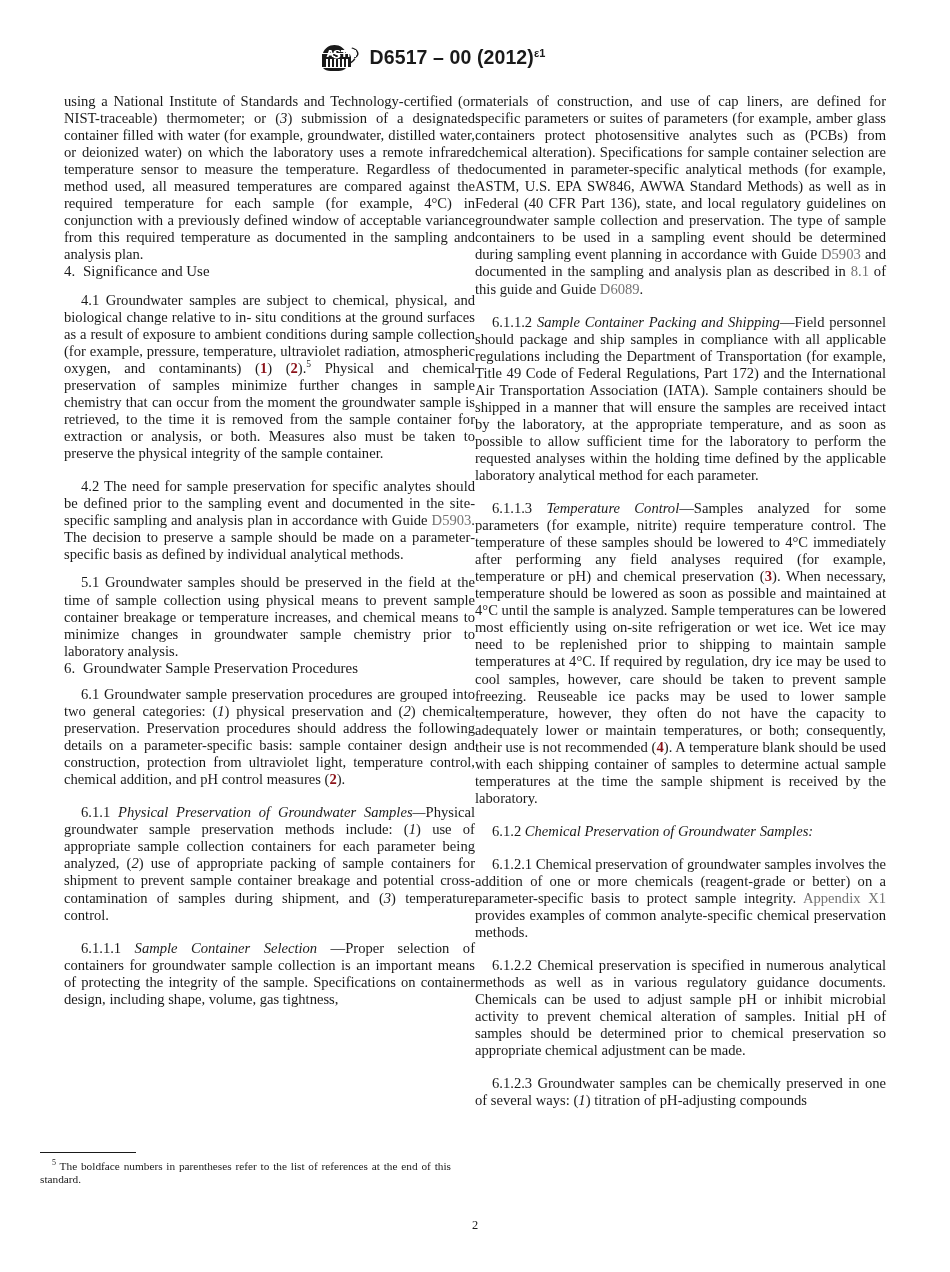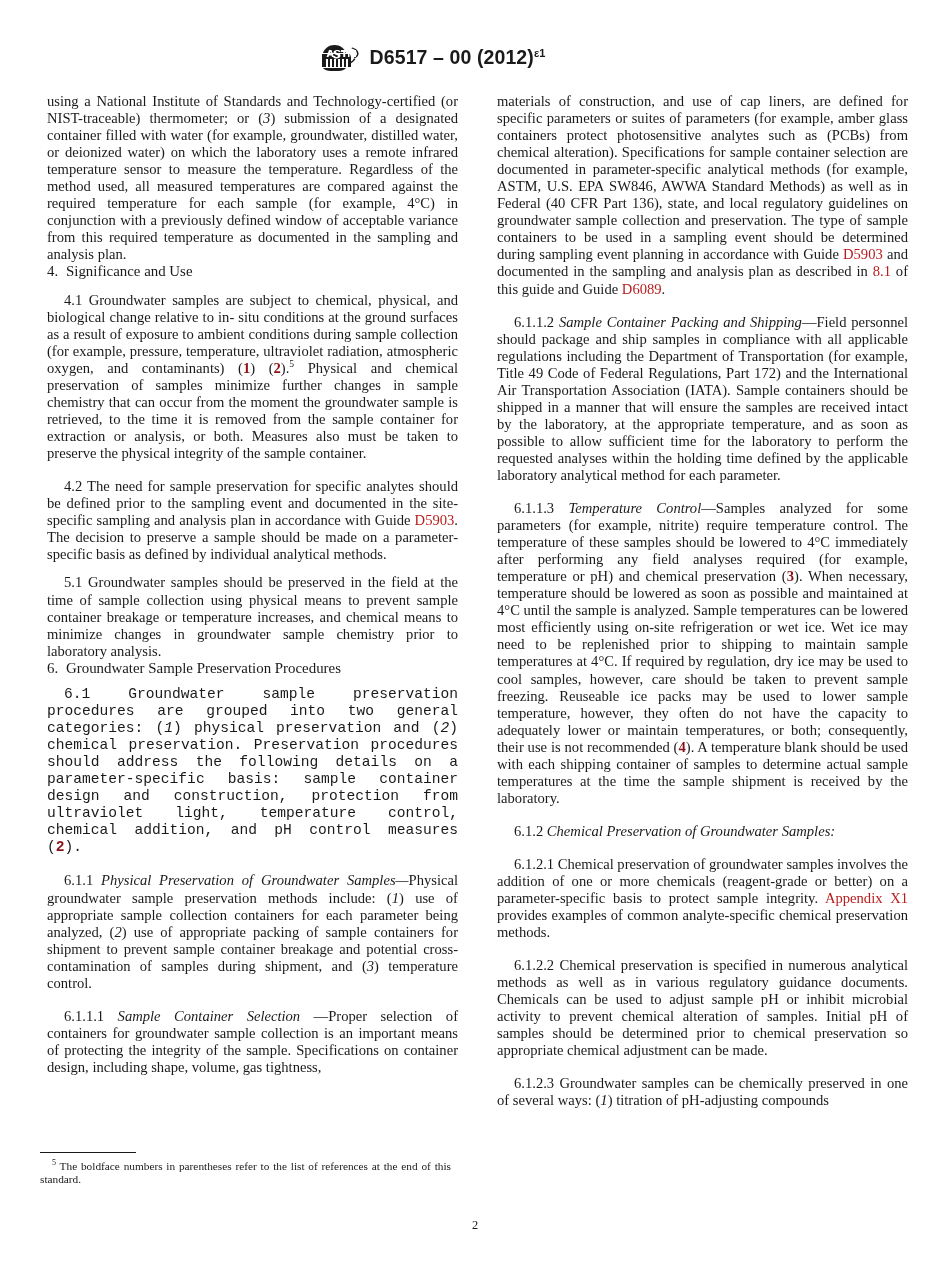--- a/index.html
+++ b/index.html
@@ -42,24 +42,23 @@
   .header-title .eps {
     font-size: 11px;
     vertical-align: super;
     font-weight: bold;
   }
 
   
   .columns {
     position: absolute;
     top: 93px;
-    left: 47px;
+    left: 64px;
     width: 862px;
     display: flex;
-    gap: 39px;
   }
   .col {
     width: 411px;
     position: relative;
   }
 
   p {
     margin: 0;
     font-size: 14.6px;
     line-height: 17.05px;
@@ -74,21 +73,20 @@
   p.cont {
     text-indent: 0;
   }
   p + p {
     margin-top: 16px;
   }
   .gap-before {
   }
   .gap-before-sm {
     margin-top: 9px;
-    font-family: Liberation Mono, monospace;
   }
 
   h2.section {
     margin: 0;
     font-size: 14.9px;
     line-height: 17.3px;
     font-weight: normal;
     font-family: "Liberation Serif", "DejaVu Serif", serif;
     text-align: left;
     text-indent: 0;
@@ -103,21 +101,21 @@
     margin-top: 17px;
   }
   .sec-gap-after {
     margin-top: 11px;
   }
 
   i, .ital {
     font-style: italic;
   }
   .ref {
-    color: #b91c1c;
+    color: #737373;
   }
   .refbold {
     color: #8b1118;
     font-weight: bold;
   }
   sup {
     font-size: 9.6px;
     vertical-align: super;
     line-height: 0;
   }

